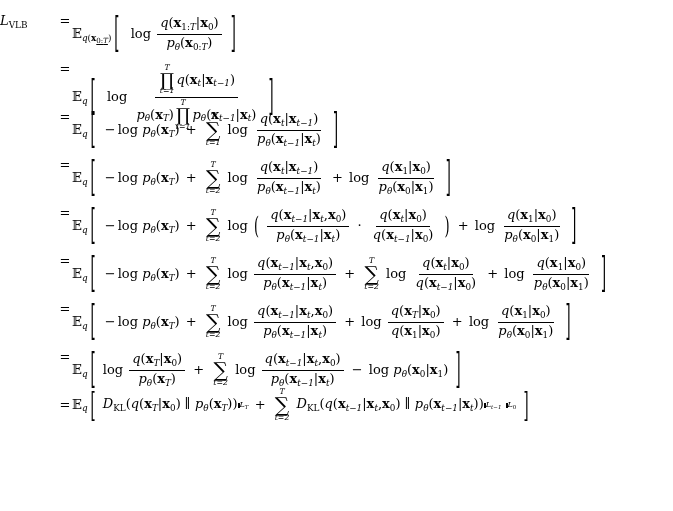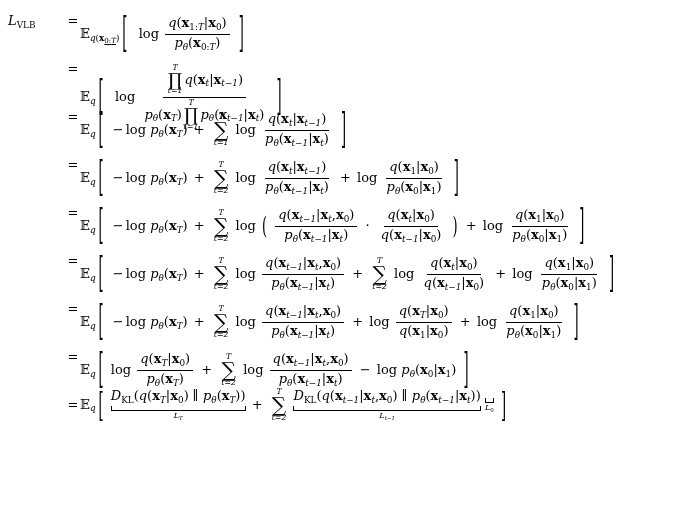--- a/index.html
+++ b/index.html
@@ -28,21 +28,20 @@
     height: 48px;
     font-size: 13px;
     line-height: 1;
   }
   .lhs {
     width: 58px;
     text-align: left;
     padding-top: 14px;
     flex: 0 0 58px;
     font-style: italic;
-    padding-left: 8px;
   }
   .eq {
     width: 14px;
     flex: 0 0 14px;
     text-align: center;
     padding-top: 14px;
   }
   .rhs {
     flex: 1 1 auto;
     padding-top: 4px;
@@ -113,21 +112,21 @@
     transform: scaleY(1.9);
     transform-origin: center;
     padding: 0 2px;
     font-style: normal;
   }
   .E { font-style: normal; font-weight: normal; }
   .nowrap { white-space: nowrap; }
 
   .underbrace {
     display: inline-flex;
-    flex-direction: column;
+    flex-direction: row;
     align-items: center;
     vertical-align: middle;
   }
   .underbrace .ubcontent { white-space: nowrap; }
   .underbrace .ubbrace {
     display: block;
     width: 100%;
     height: 5px;
     border-bottom: 1px solid #000;
     border-left: 1px solid #000;

